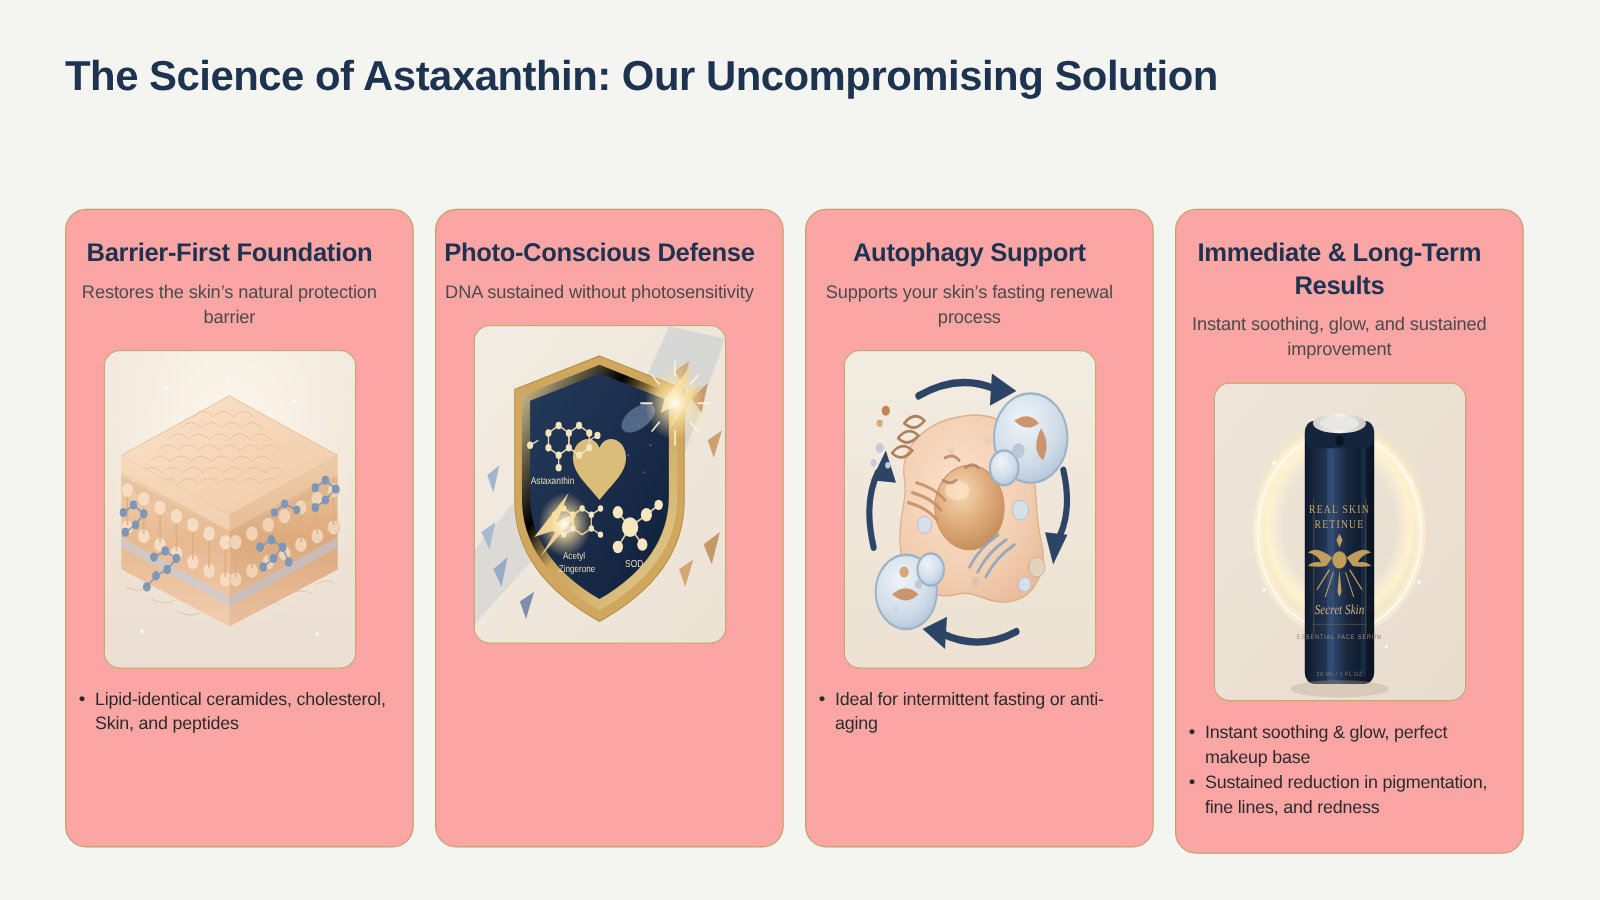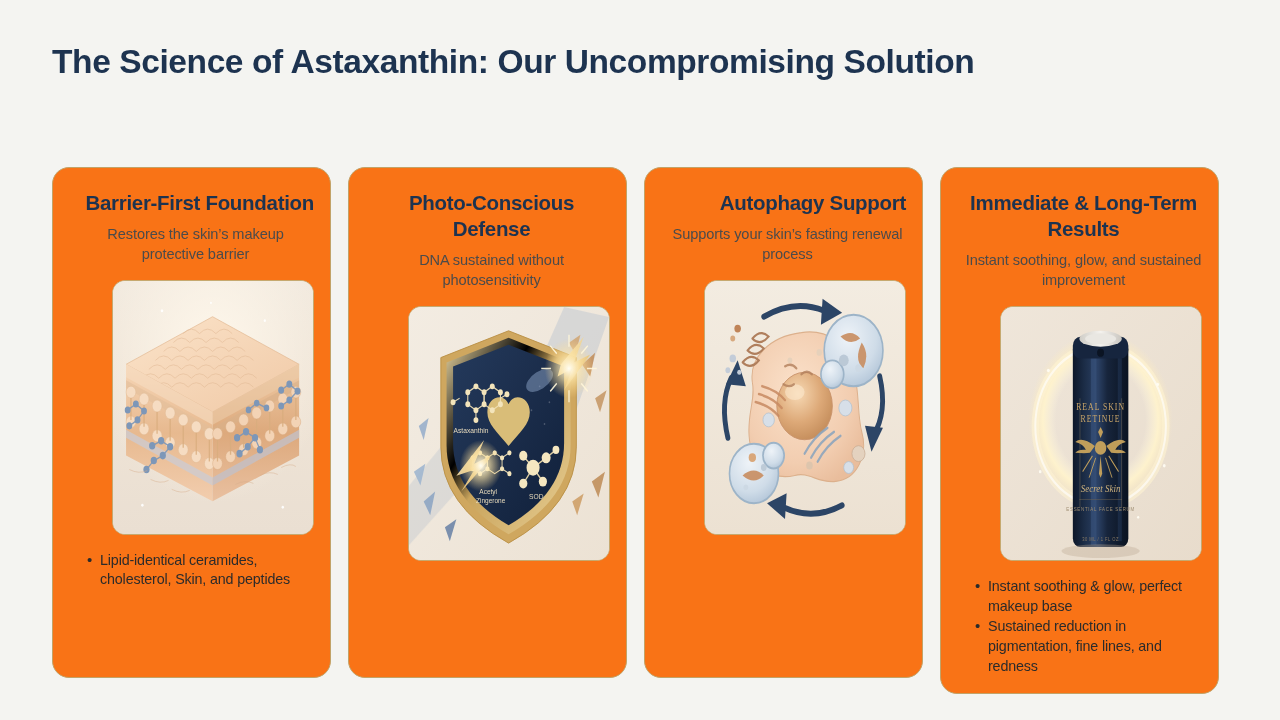--- a/index.html
+++ b/index.html
@@ -55,27 +55,27 @@
     left: 52px;
     top: 167px;
     width: 1176px;
     display: flex;
     gap: 17px;
     align-items: flex-start;
   }
 
   .card {
     width: 279px;
-    background: #f97316;
+    background: #fca5a5;
     border: 1.4px solid #c2a368;
     border-radius: 17px;
-    padding: 22px 16px 16px 24px;
+    padding: 22px 16px 16px 0;
     display: flex;
     flex-direction: column;
-    align-items: flex-end;
+    align-items: center;
     min-height: 511px;
   }
   .card.tall { min-height: 516px; }
 
   .card-title {
     font-size: 20.5px;
     font-weight: bold;
     color: #1d3350;
     text-align: center;
     line-height: 1.28;
@@ -134,21 +134,21 @@
 <body>
 
 <div class="header">
   <div class="page-title">The Science of Astaxanthin: Our Uncompromising Solution</div>
 </div>
 
 <div class="cards">
 
   <div class="card">
     <div class="card-title">Barrier-First Foundation</div>
-    <div class="card-subtitle">Restores the skin’s makeup protective barrier</div>
+    <div class="card-subtitle">Restores the skin’s natural protection barrier</div>
     <div class="card-figure">
       <svg viewBox="0 0 245 255" preserveAspectRatio="none">
         <defs>
           <linearGradient id="bgA" x1="0" y1="0" x2="0" y2="1">
             <stop offset="0%" stop-color="#f1e9de"></stop>
             <stop offset="45%" stop-color="#efe4d6"></stop>
             <stop offset="100%" stop-color="#eadfd2"></stop>
           </linearGradient>
           <radialGradient id="glowA" cx="50%" cy="28%" r="60%">
             <stop offset="0%" stop-color="#fff8ec" stop-opacity="0.95"></stop>
@@ -550,20 +550,23 @@
         </g>
         <circle cx="40" cy="48" r="4" fill="#c08458"></circle>
         <circle cx="34" cy="58" r="3" fill="#d7a97f"></circle>
         <g fill="#c3ccd8">
           <circle cx="34" cy="78" r="4"></circle>
             <circle cx="28" cy="90" r="3"></circle>
             <circle cx="42" cy="92" r="2.6"></circle>
         </g>
       </svg>
     </div>
+    <ul class="card-bullets">
+      <li>Ideal for intermittent fasting or anti-aging</li>
+    </ul>
   </div>
 
   <div class="card tall">
     <div class="card-title">Immediate &amp; Long-Term Results</div>
     <div class="card-subtitle">Instant soothing, glow, and sustained improvement</div>
     <div class="card-figure">
       <svg viewBox="0 0 245 255" preserveAspectRatio="none">
         <defs>
           <linearGradient id="bgD" x1="0" y1="0" x2="1" y2="1">
             <stop offset="0%" stop-color="#efe6da"></stop>

